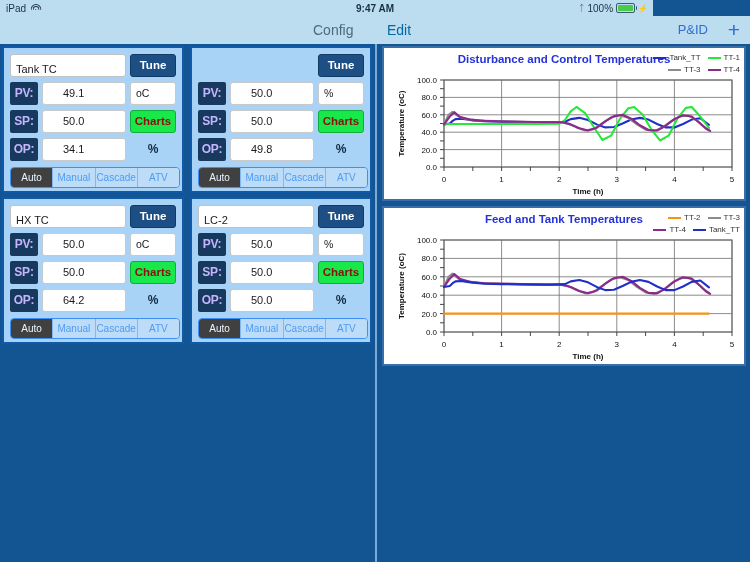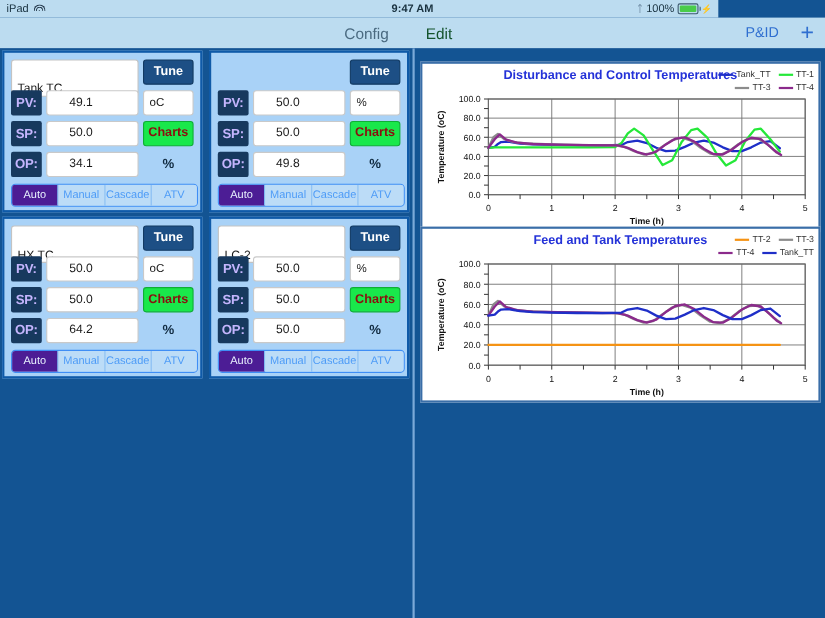--- a/index.html
+++ b/index.html
@@ -27,41 +27,41 @@
   .batt{display:inline-block;width:17px;height:8px;border:1px solid #3d5a6e;border-radius:2px;position:relative;}
   .batt::after{content:"";position:absolute;right:-3px;top:2px;width:1.5px;height:4px;background:#3d5a6e;border-radius:0 1px 1px 0;}
   .batt i{position:absolute;left:1px;top:1px;bottom:1px;background:#49cc4a;border-radius:1px;}
   .bolt{font-size:8px;color:#3d5a6e;}
   
   #navbar{
     position:absolute;left:0;top:16px;width:750px;height:28px;
     background:#bcdcf0;
   }
   #nav-config{position:absolute;left:313px;top:0;line-height:28px;font-size:14px;color:#4a6a80;}
-  #nav-edit{position:absolute;left:387px;top:0;line-height:28px;font-size:14px;color:#14532d;}
+  #nav-edit{position:absolute;left:387px;top:0;line-height:28px;font-size:14px;color:#0369a1;}
   #nav-pid{position:absolute;right:42px;top:0;line-height:28px;font-size:13px;color:#2f6fd0;}
   #nav-plus{position:absolute;right:10px;top:0;line-height:28px;font-size:21px;color:#2f6fd0;font-weight:300;}
   
   #body{position:absolute;left:0;top:44px;width:750px;height:518px;background:#135493;}
   #vline{position:absolute;left:375px;top:0;width:2px;height:518px;background:#7ba9d8;}
   
   .panel{
     position:absolute;width:182px;height:147px;
     background:#a9d2f7;border:2px solid #0f5aa8;box-sizing:border-box;
   }
   #panel-0{left:2px;top:2px;}
   #panel-1{left:190px;top:2px;}
   #panel-2{left:2px;top:153px;}
   #panel-3{left:190px;top:153px;}
   .row{position:absolute;left:6px;right:6px;height:23px;}
   .r0{top:6px;} .r1{top:34px;} .r2{top:62px;} .r3{top:90px;}
   .tag-input{
     position:absolute;left:0;width:116px;height:23px;box-sizing:border-box;
     background:#ffffff;border:1px solid #c3c3c3;border-radius:3px;
-    font-size:11px;color:#1a1a1a;padding:16px 5px;line-height:21px;
+    font-size:11px;color:#1a1a1a;padding:4px 5px;line-height:21px;
     white-space:nowrap;overflow:hidden;
   }
   .tune-btn{
     position:absolute;right:0;width:46px;height:23px;box-sizing:border-box;
     background:#1d4f85;border:1px solid #123a63;border-radius:3px;
     color:#ffffff;font-size:11.5px;font-weight:bold;text-align:center;line-height:21px;
   }
   .lbl{
     position:absolute;left:0;width:28px;height:23px;box-sizing:border-box;
     background:#17395e;border-radius:2px;
@@ -90,27 +90,27 @@
   .seg{
     position:absolute;left:6px;top:119px;width:170px;height:21px;
     display:flex;border:1px solid #3f8ef5;border-radius:4px;overflow:hidden;box-sizing:border-box;
   }
   .seg div{
     flex:1;font-size:10px;line-height:19px;text-align:center;
     color:#4e9cf7;background:#bcdcf7;border-right:1px solid #7fb8f2;
     box-sizing:border-box;white-space:nowrap;
   }
   .seg div:last-child{border-right:none;}
-  .seg div.on{background:#4c1d95;color:#e9f3ff;}
+  .seg div.on{background:#404040;color:#e9f3ff;}
   
   .chart-card{
     position:absolute;left:382px;width:364px;background:#ffffff;
     border:2px solid #3a6ea8;box-sizing:border-box;
   }
-  #chart-0{top:12px;height:155px;}
+  #chart-0{top:2px;height:155px;}
   #chart-1{top:162px;height:160px;}
   .chart-title{
     position:absolute;left:0;width:100%;top:5px;text-align:center;
     font-size:11.5px;font-weight:bold;color:#2432d8;
   }
   .legend{position:absolute;font-size:8px;color:#333;white-space:nowrap;}
   .legend .li{display:inline-flex;align-items:center;margin-left:7px;}
   .legend .sw{display:inline-block;width:13px;height:2.5px;margin-right:3px;}
   .plot-wrap{position:absolute;left:8px;right:6px;}
   svg{display:block;}

